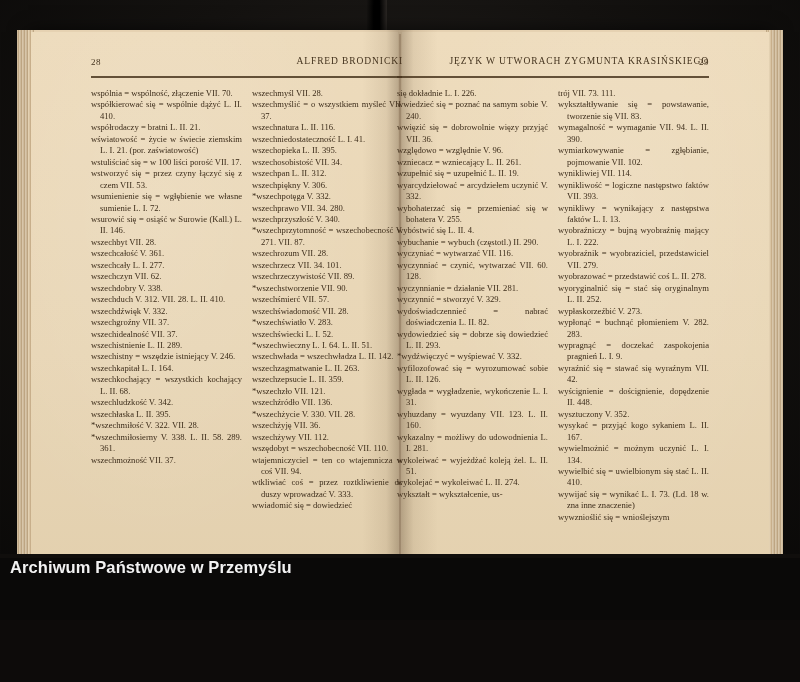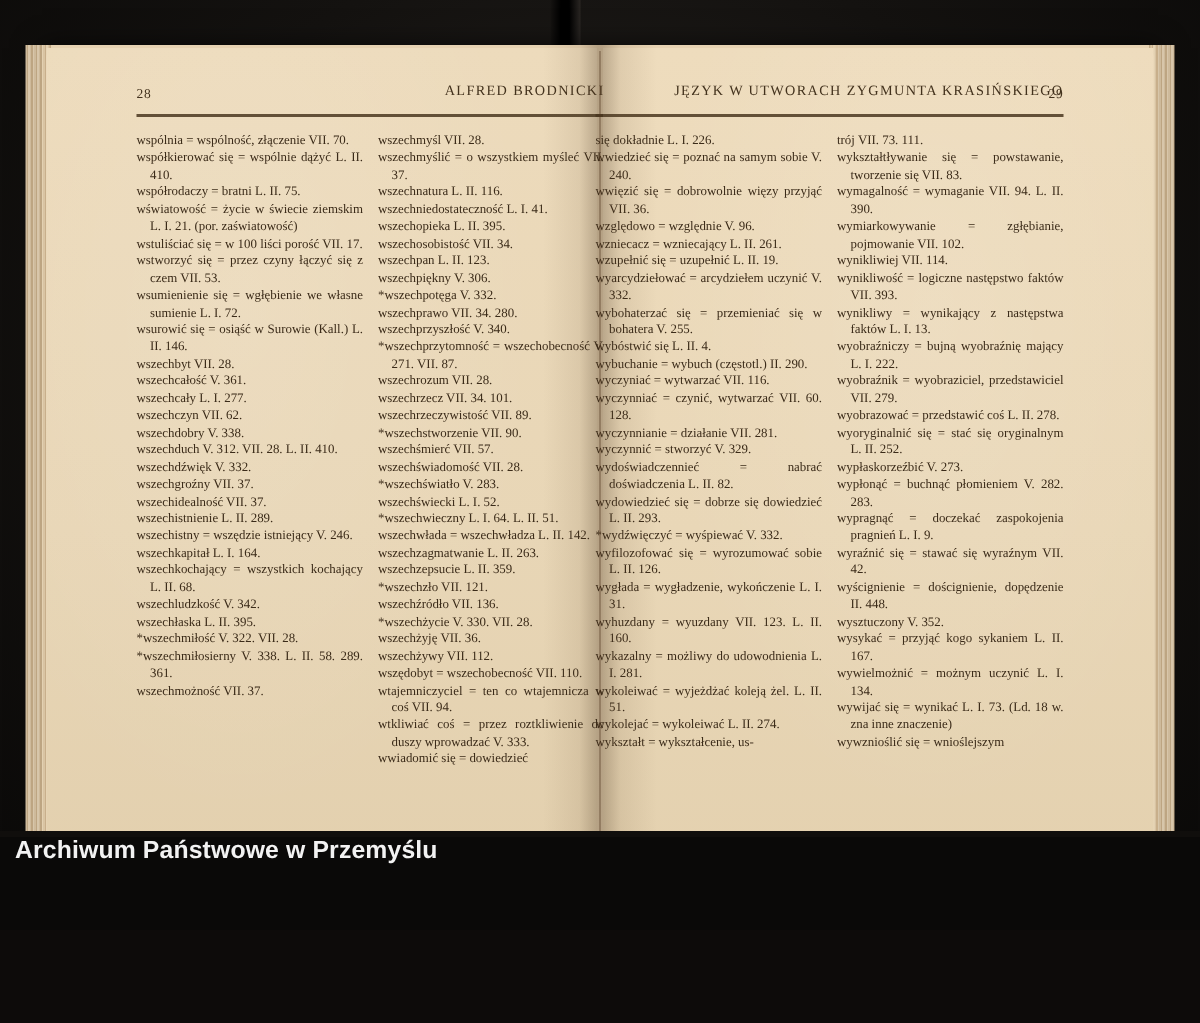--- a/index.html
+++ b/index.html
@@ -231,21 +231,21 @@
         <div class="runhead">
           <span class="folio">28</span>
           <span class="title">Alfred Brodnicki</span>
         </div>
         <div class="rule"></div>
 
         <div class="cols">
           <div class="col">
               <p class="entry">wspólnia = wspólność, złączenie VII. 70.</p>
               <p class="entry">współkierować się = wspólnie dążyć L. II. 410.</p>
-              <p class="entry">współrodaczy = bratni L. II. 75.</p>
+              <p class="entry">współrodaczy = bratni L. II. 21.</p>
               <p class="entry">wświatowość = życie w świecie ziemskim L. I. 21. (por. zaświatowość)</p>
               <p class="entry">wstuliściać się = w 100 liści porość VII. 17.</p>
               <p class="entry">wstworzyć się = przez czyny łączyć się z czem VII. 53.</p>
               <p class="entry">wsumienienie się = wgłębienie we własne sumienie L. I. 72.</p>
               <p class="entry">wsurowić się = osiąść w Surowie (Kall.) L. II. 146.</p>
               <p class="entry">wszechbyt VII. 28.</p>
               <p class="entry">wszechcałość V. 361.</p>
               <p class="entry">wszechcały L. I. 277.</p>
               <p class="entry">wszechczyn VII. 62.</p>
               <p class="entry">wszechdobry V. 338.</p>
@@ -263,21 +263,21 @@
               <p class="entry">*wszechmiłosierny V. 338. L. II. 58. 289. 361.</p>
               <p class="entry">wszechmożność VII. 37.</p>
             </div>
           <div class="col">
               <p class="entry">wszechmyśl VII. 28.</p>
               <p class="entry">wszechmyślić = o wszystkiem myśleć VII. 37.</p>
               <p class="entry">wszechnatura L. II. 116.</p>
               <p class="entry">wszechniedostateczność L. I. 41.</p>
               <p class="entry">wszechopieka L. II. 395.</p>
               <p class="entry">wszechosobistość VII. 34.</p>
-              <p class="entry">wszechpan L. II. 123.</p>
+              <p class="entry">wszechpan L. II. 312.</p>
               <p class="entry">wszechpiękny V. 306.</p>
               <p class="entry">*wszechpotęga V. 332.</p>
               <p class="entry">wszechprawo VII. 34. 280.</p>
               <p class="entry">wszechprzyszłość V. 340.</p>
               <p class="entry">*wszechprzytomność = wszechobecność V. 271. VII. 87.</p>
               <p class="entry">wszechrozum VII. 28.</p>
               <p class="entry">wszechrzecz VII. 34. 101.</p>
               <p class="entry">wszechrzeczywistość VII. 89.</p>
               <p class="entry">*wszechstworzenie VII. 90.</p>
               <p class="entry">wszechśmierć VII. 57.</p>
@@ -352,20 +352,21 @@
               <p class="entry">wyobrazować = przedstawić coś L. II. 278.</p>
               <p class="entry">wyoryginalnić się = stać się oryginalnym L. II. 252.</p>
               <p class="entry">wypłaskorzeźbić V. 273.</p>
               <p class="entry">wypłonąć = buchnąć płomieniem V. 282. 283.</p>
               <p class="entry">wypragnąć = doczekać zaspokojenia pragnień L. I. 9.</p>
               <p class="entry">wyraźnić się = stawać się wyraźnym VII. 42.</p>
               <p class="entry">wyścignienie = doścignienie, dopędzenie II. 448.</p>
               <p class="entry">wysztuczony V. 352.</p>
               <p class="entry">wysykać = przyjąć kogo sykaniem L. II. 167.</p>
               <p class="entry">wywielmożnić = możnym uczynić L. I. 134.</p>
+              <p class="entry">wywielbić się = uwielbionym się stać L. II. 410.</p>
               <p class="entry">wywijać się = wynikać L. I. 73. (Ld. 18 w. zna inne znaczenie)</p>
               <p class="entry">wywznioślić się = wnioślejszym</p>
             </div>
         </div>
       </div>
     </div>
 
     <div id="gutter"></div>
     <div id="spine-line"></div>
   </div>

